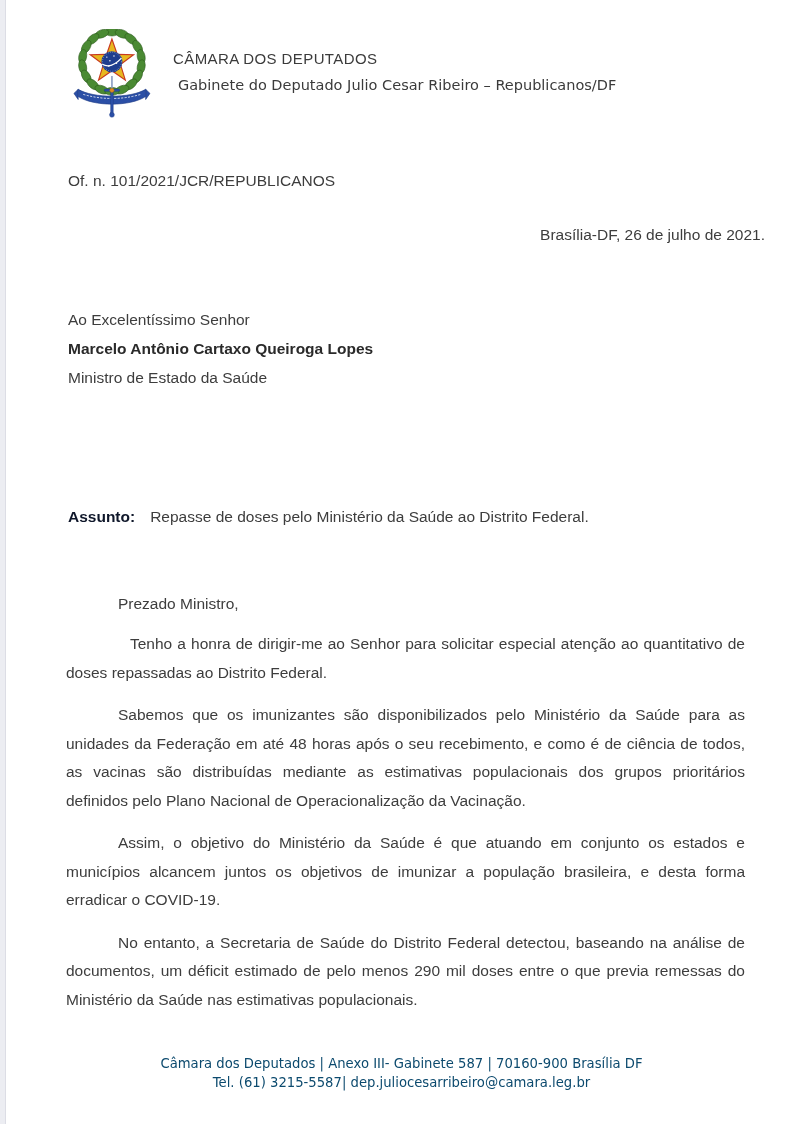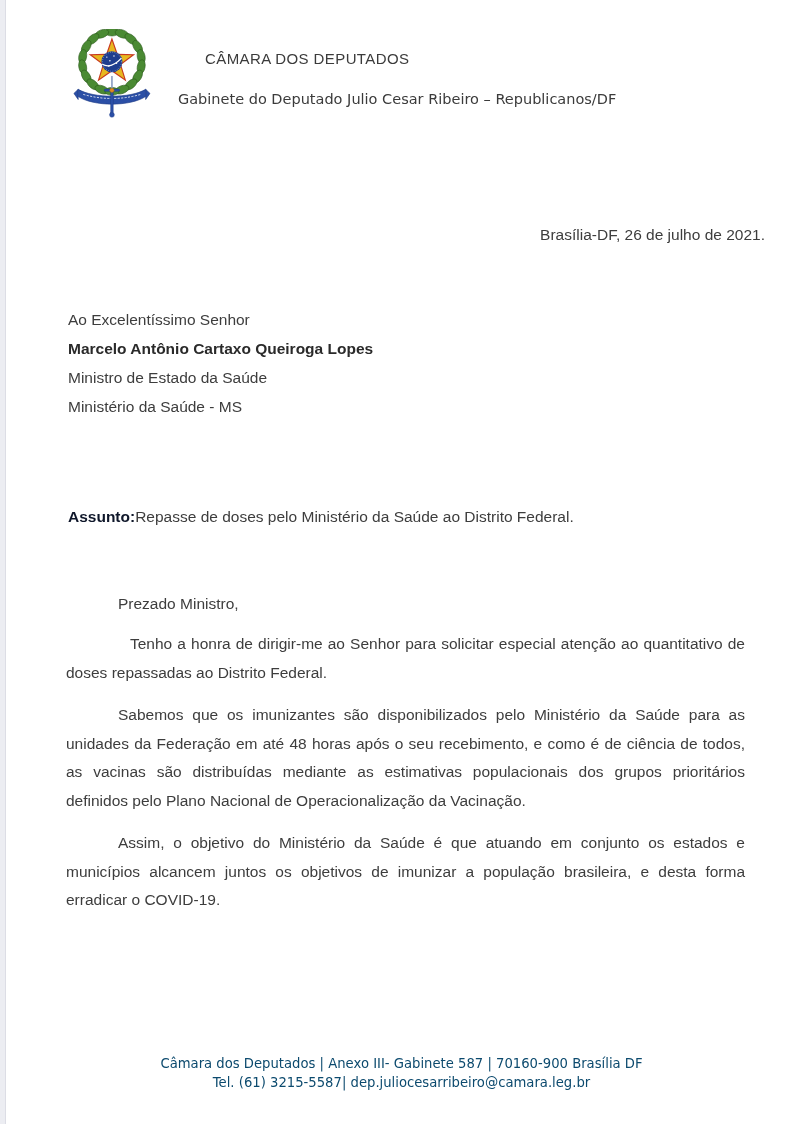--- a/index.html
+++ b/index.html
@@ -19,48 +19,46 @@
     border-right: 1px solid #dcdde5;
   }
   .emblem {
     position: absolute; left: 70px; top: 29px;
     width: 90px; height: 92px;
   }
   .header-org {
     position: absolute; left: 173px; top: 50px;
     font-size: 15px; letter-spacing: 0.4px; color: #3b3b3b;
     white-space: nowrap;
-    margin-left: 32px;
   }
   .header-office {
     position: absolute; left: 178px; top: 77px;
     font-family: "DejaVu Sans", sans-serif;
     font-size: 14.5px; color: #3b3b3b;
     white-space: nowrap;
-    margin-top: 14px;
   }
   .ref {
     position: absolute; left: 68px; top: 172px;
     font-size: 15.5px; white-space: nowrap;
   }
   .dateline {
     position: absolute; right: 38px; top: 226px;
     font-size: 15.5px; white-space: nowrap;
   }
   .recipient {
     position: absolute; left: 68px; top: 273px;
     font-size: 15.5px; line-height: 29px; margin-top: 32px;
   }
   .recipient .name { font-weight: bold; color: #2a2a2a; }
   .subject {
     position: absolute; left: 68px; top: 508px;
     font-size: 15.5px; white-space: nowrap;
   }
   .subject .label { font-weight: bold; color: #0f172a; }
-  .subject .text { margin-left: 0; }
+  .subject .text { margin-left: 15px; }
   .greeting {
     position: absolute; left: 66px; top: 595px;
     font-size: 15.5px; text-indent: 52px;
   }
   .body-text {
     position: absolute; left: 66px; top: 630px;
     width: 681px;
     font-size: 15.5px; line-height: 28.5px;
     text-align: justify;
   }
@@ -123,38 +121,39 @@
       <rect x="30.5" y="58.8" width="15" height="2.2" rx="1"></rect>
       <rect x="36.8" y="61" width="2.4" height="21"></rect>
       <circle cx="38" cy="84" r="2.4"></circle>
     </g>
     <circle cx="38" cy="60" r="2.1" stroke="#b06010" stroke-width="0.4" fill="#e08a1e"></circle>
   </svg>
 
   <div class="header-org">CÂMARA DOS DEPUTADOS</div>
   <div class="header-office">Gabinete do Deputado Julio Cesar Ribeiro – Republicanos/DF</div>
 
+  <div class="ref">Of. n. 101/2021/JCR/REPUBLICANOS</div>
   <div class="dateline">Brasília-DF, 26 de julho de 2021.</div>
 
   <div class="recipient">
     <div>Ao Excelentíssimo Senhor</div>
     <div class="name">Marcelo Antônio Cartaxo Queiroga Lopes</div>
     <div>Ministro de Estado da Saúde</div>
-    <div>Ministério da Saúde - MS</div>
   </div>
 
   <div class="subject">
     <span class="label">Assunto:</span><span class="text">Repasse de doses pelo Ministério da Saúde ao Distrito Federal.</span>
   </div>
 
   <div class="greeting">Prezado Ministro,</div>
 
   <div class="body-text">
     <p class="first">Tenho a honra de dirigir-me ao Senhor para solicitar especial atenção ao quantitativo de doses repassadas ao Distrito Federal.</p>
     <p>Sabemos que os imunizantes são disponibilizados pelo Ministério da Saúde para as unidades da Federação em até 48 horas após o seu recebimento, e como é de ciência de todos, as vacinas são distribuídas mediante as estimativas populacionais dos grupos prioritários definidos pelo Plano Nacional de Operacionalização da Vacinação.</p>
     <p>Assim, o objetivo do Ministério da Saúde é que atuando em conjunto os estados e municípios alcancem juntos os objetivos de imunizar a população brasileira, e desta forma erradicar o COVID-19.</p>
+    <p>No entanto, a Secretaria de Saúde do Distrito Federal detectou, baseando na análise de documentos, um déficit estimado de pelo menos 290 mil doses entre o que previa remessas do Ministério da Saúde nas estimativas populacionais.</p>
   </div>
 
   <div class="footer">
     <div>Câmara dos Deputados | Anexo III- Gabinete 587 | 70160-900 Brasília DF</div>
     <div>Tel. (61) 3215-5587| dep.juliocesarribeiro@camara.leg.br</div>
   </div>
 </div>
 
 </body></html>

